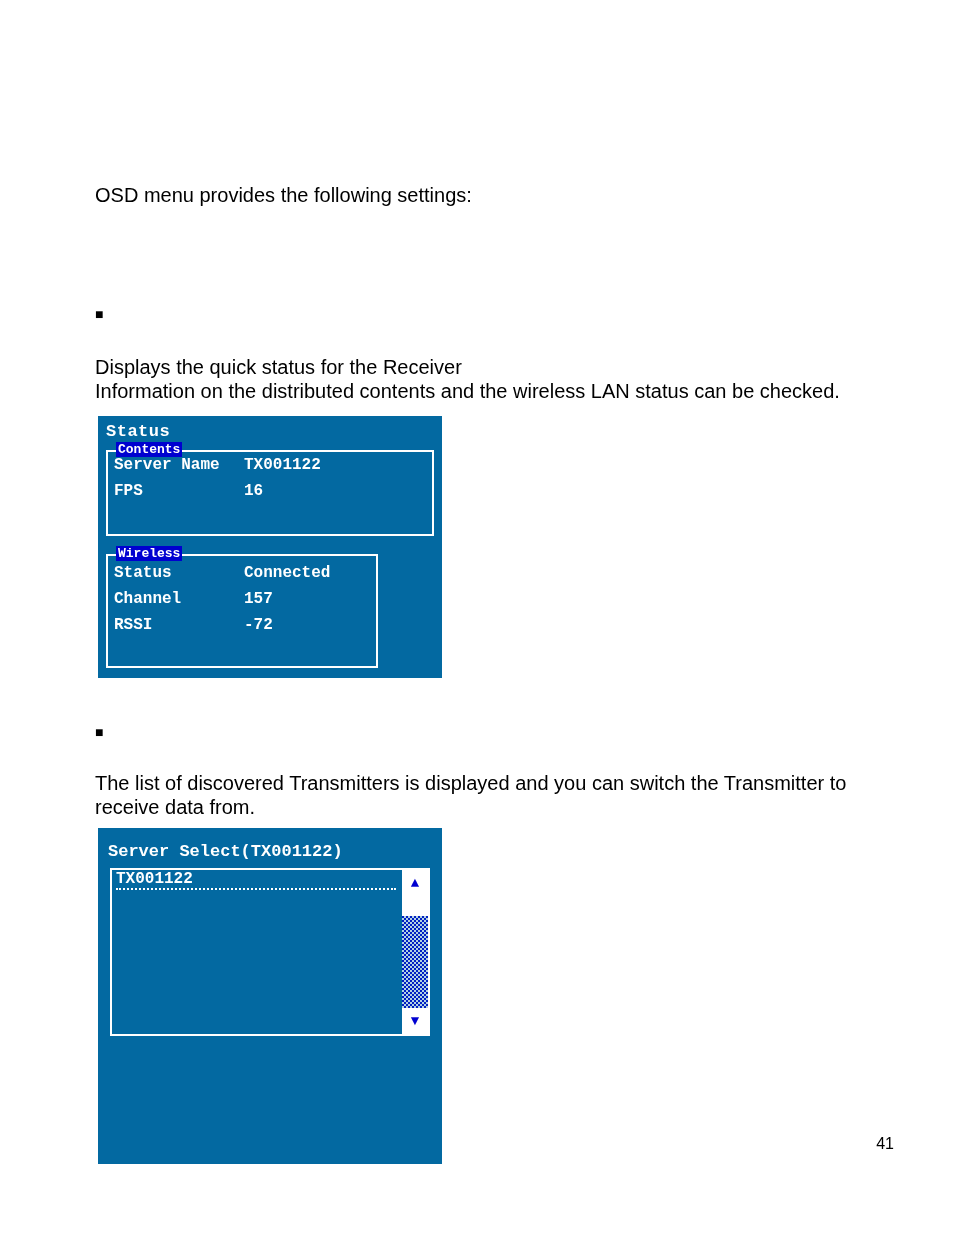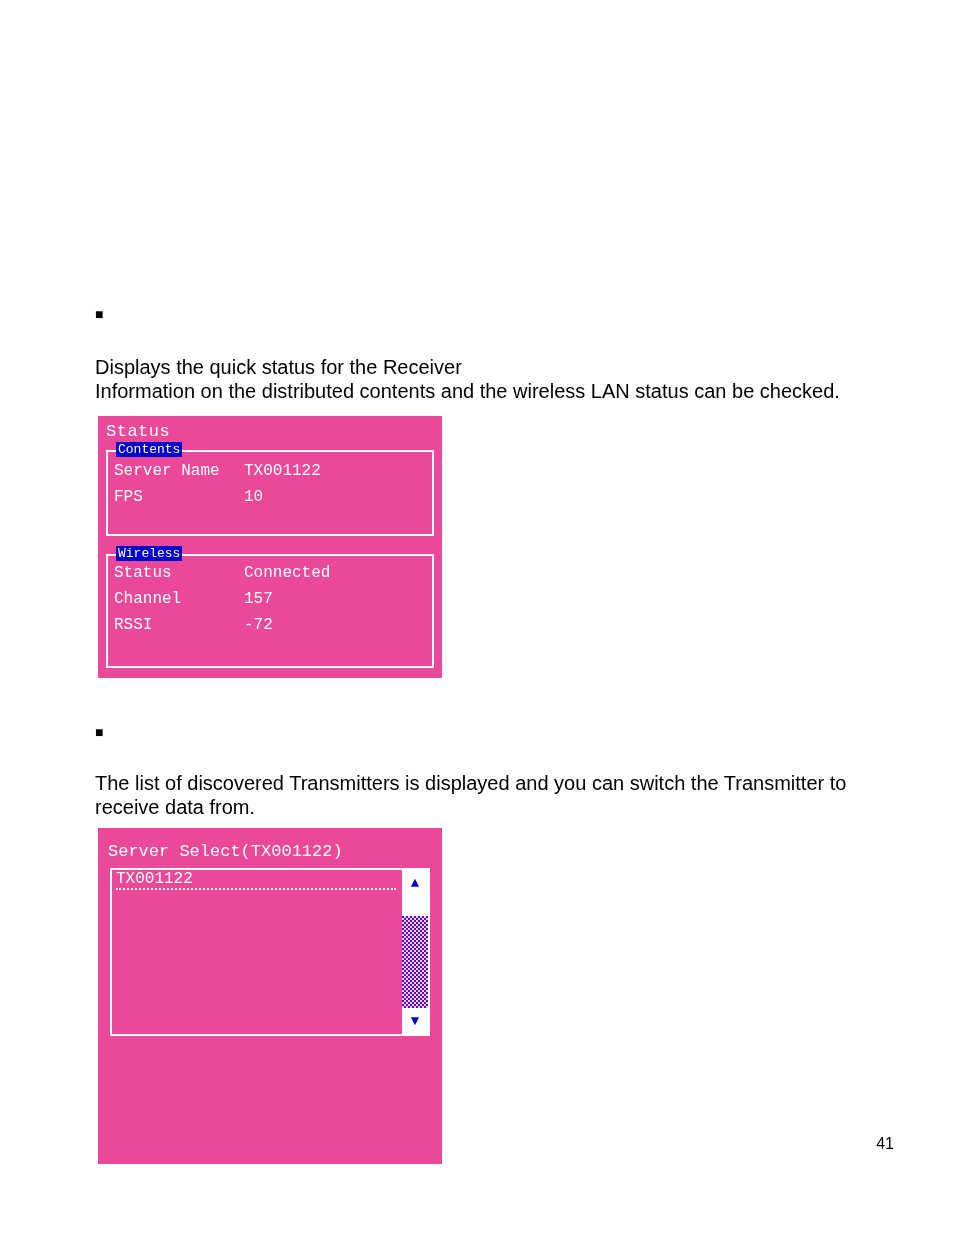--- a/index.html
+++ b/index.html
@@ -26,24 +26,25 @@
     font-size: 14px;
   }
   .page-number {
     position: absolute;
     font-size: 16px;
   }
 
   
   .osd {
     position: absolute;
-    background: #ec4899; 
+    background: #0369a1; 
     font-family: "Courier New", Courier, monospace;
     color: #fff;
     box-sizing: border-box;
+    font-weight: bold;
   }
   .osd1 {
     left: 98px;
     top: 416px;
     width: 344px;
     height: 262px;
   }
   .osd-title {
     position: absolute;
     left: 8px;
@@ -154,44 +155,45 @@
     left: 0; right: 0;
     top: 26px;
     height: 20px;
     background: #fff;
   }
 </style>
 </head>
 <body>
 <div class="page">
 
+<div class="body-text" style="left:95px; top:182px;">OSD menu provides the following settings:</div>
 
 <div class="bullet" style="left:95px; top:306px;">■</div>
 
 <div class="body-text" style="left:95px; top:378px;">Information on the distributed contents and the wireless LAN status can be checked.</div>
 <div class="body-text" style="left:95px; top:354px;">Displays the quick status for the Receiver</div>
 
 <div class="osd osd1">
   <div class="osd-title">Status</div>
 
   <div class="osd-box" style="left:8px; top:34px; width:328px; height:86px;">
     <span class="osd-legend">Contents</span>
-    <div style="padding-top:6px;">
+    <div style="">
       <div class="osd-row">
         <span class="osd-label">Server Name</span>
         <span class="osd-value">TX001122</span>
       </div>
       <div class="osd-row">
         <span class="osd-label">FPS</span>
-        <span class="osd-value">10</span>
+        <span class="osd-value">16</span>
       </div>
     </div>
   </div>
 
-  <div class="osd-box" style="left:8px; top:138px; width:328px; height:114px;">
+  <div class="osd-box" style="left:8px; top:138px; width:272px; height:114px;">
     <span class="osd-legend">Wireless</span>
     <div style="padding-top:4px;">
       <div class="osd-row">
         <span class="osd-label">Status</span>
         <span class="osd-value">Connected</span>
       </div>
       <div class="osd-row">
         <span class="osd-label">Channel</span>
         <span class="osd-value">157</span>
       </div>

